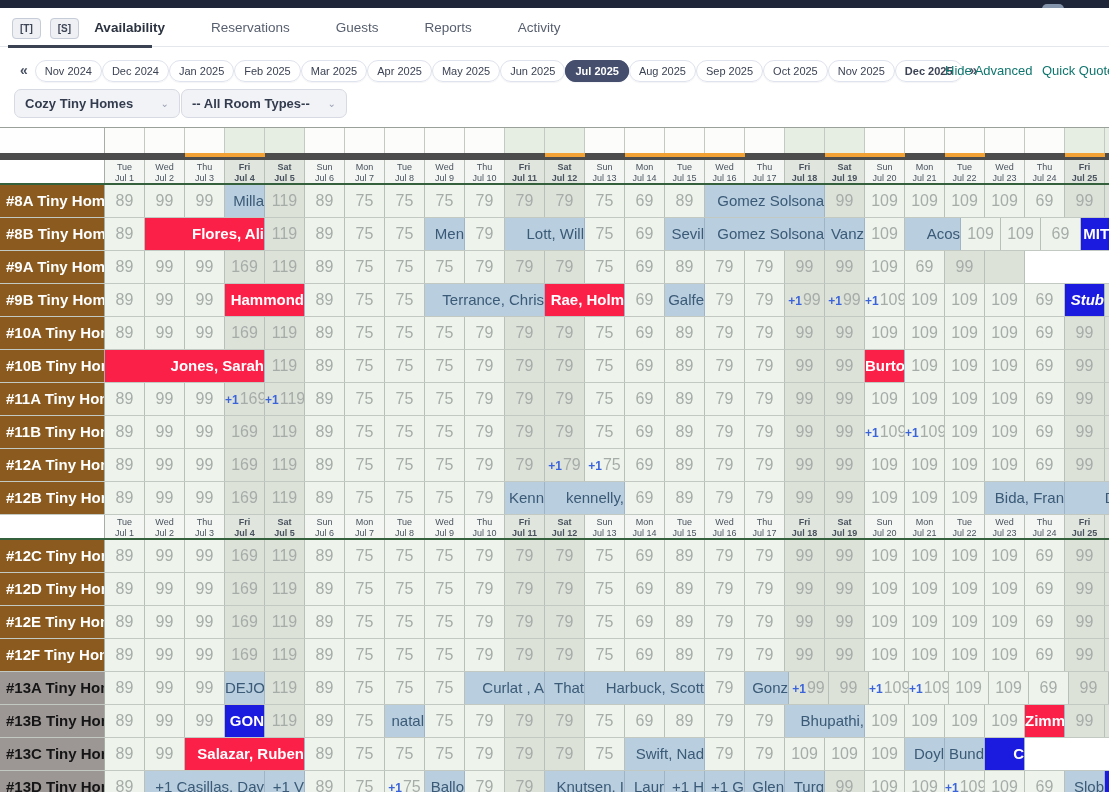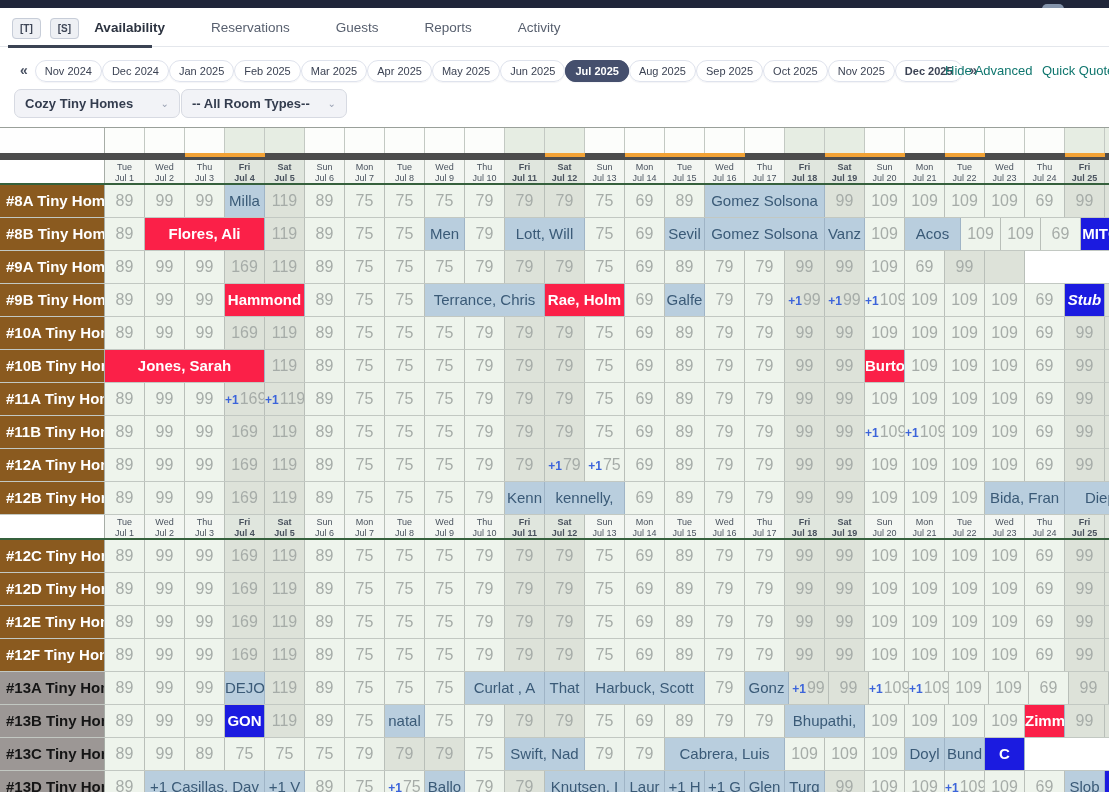--- a/index.html
+++ b/index.html
@@ -58,21 +58,21 @@
     background:#8a5a1f; line-height:31px; padding-left:6px; white-space:nowrap;
     overflow:hidden; border-right:1px solid #a7ada7; cursor:pointer; }
   .room-cell.gray { background:#9c9795; color:#151515; }
 
   .cell { width:40px; flex:none; border-right:1px solid #b9bfb9; background:#eef4ec;
     text-align:center; font-size:16px; color:#a6aca8; line-height:31px;
     overflow:hidden; white-space:nowrap; cursor:pointer; }
   .cell.wk { background:#dde2d9; }
   .cell .plus { color:#3c64da; font-size:12px; font-weight:600; margin-right:1px; }
 
-  .res { flex:none; background:#b9cede; color:#3a5a77; font-size:15px; text-align:center;
+  .res { flex:none; background:#b9cede; color:#3a5a77; font-size:15px; text-align:right;
     line-height:31px; border-right:1px solid #9fb4c6; overflow:hidden;
     white-space:nowrap; cursor:pointer; }
   .res.red  { background:#fb2048; color:#fff; font-weight:bold; }
   .res.blue { background:#1b1be0; color:#fff; font-weight:bold; }
 </style>
 </head>
 <body>
 
 <div class="topbar">
   <div class="knob"></div>
@@ -796,32 +796,32 @@
       <div class="cell">109</div>
       <div class="cell">109</div>
       <div class="res red" style="width: 40px;">Zimm</div>
       <div class="cell wk">99</div>
       <div class="cell wk"></div>
     </div>
     <div class="g-row">
       <div class="room-cell gray">#13C Tiny Home</div>
       <div class="cell">89</div>
       <div class="cell">99</div>
+      <div class="res red" style="width: 120px;">Salazar, Ruben</div>
       <div class="cell">89</div>
       <div class="cell">75</div>
       <div class="cell">75</div>
       <div class="cell">75</div>
       <div class="cell">79</div>
       <div class="cell wk">79</div>
       <div class="cell wk">79</div>
       <div class="cell">75</div>
       <div class="res" style="width: 80px;">Swift, Nad</div>
       <div class="cell">79</div>
       <div class="cell">79</div>
-      <div class="res" style="width: 120px;">Cabrera, Luis</div>
       <div class="cell">109</div>
       <div class="cell">109</div>
       <div class="cell">109</div>
       <div class="res" style="width: 40px;">Doyl</div>
       <div class="res" style="width: 40px;">Bund</div>
       <div class="res blue" style="width: 40px;">C</div>
     </div>
     <div class="g-row">
       <div class="room-cell gray">#13D Tiny Home</div>
       <div class="cell">89</div>

